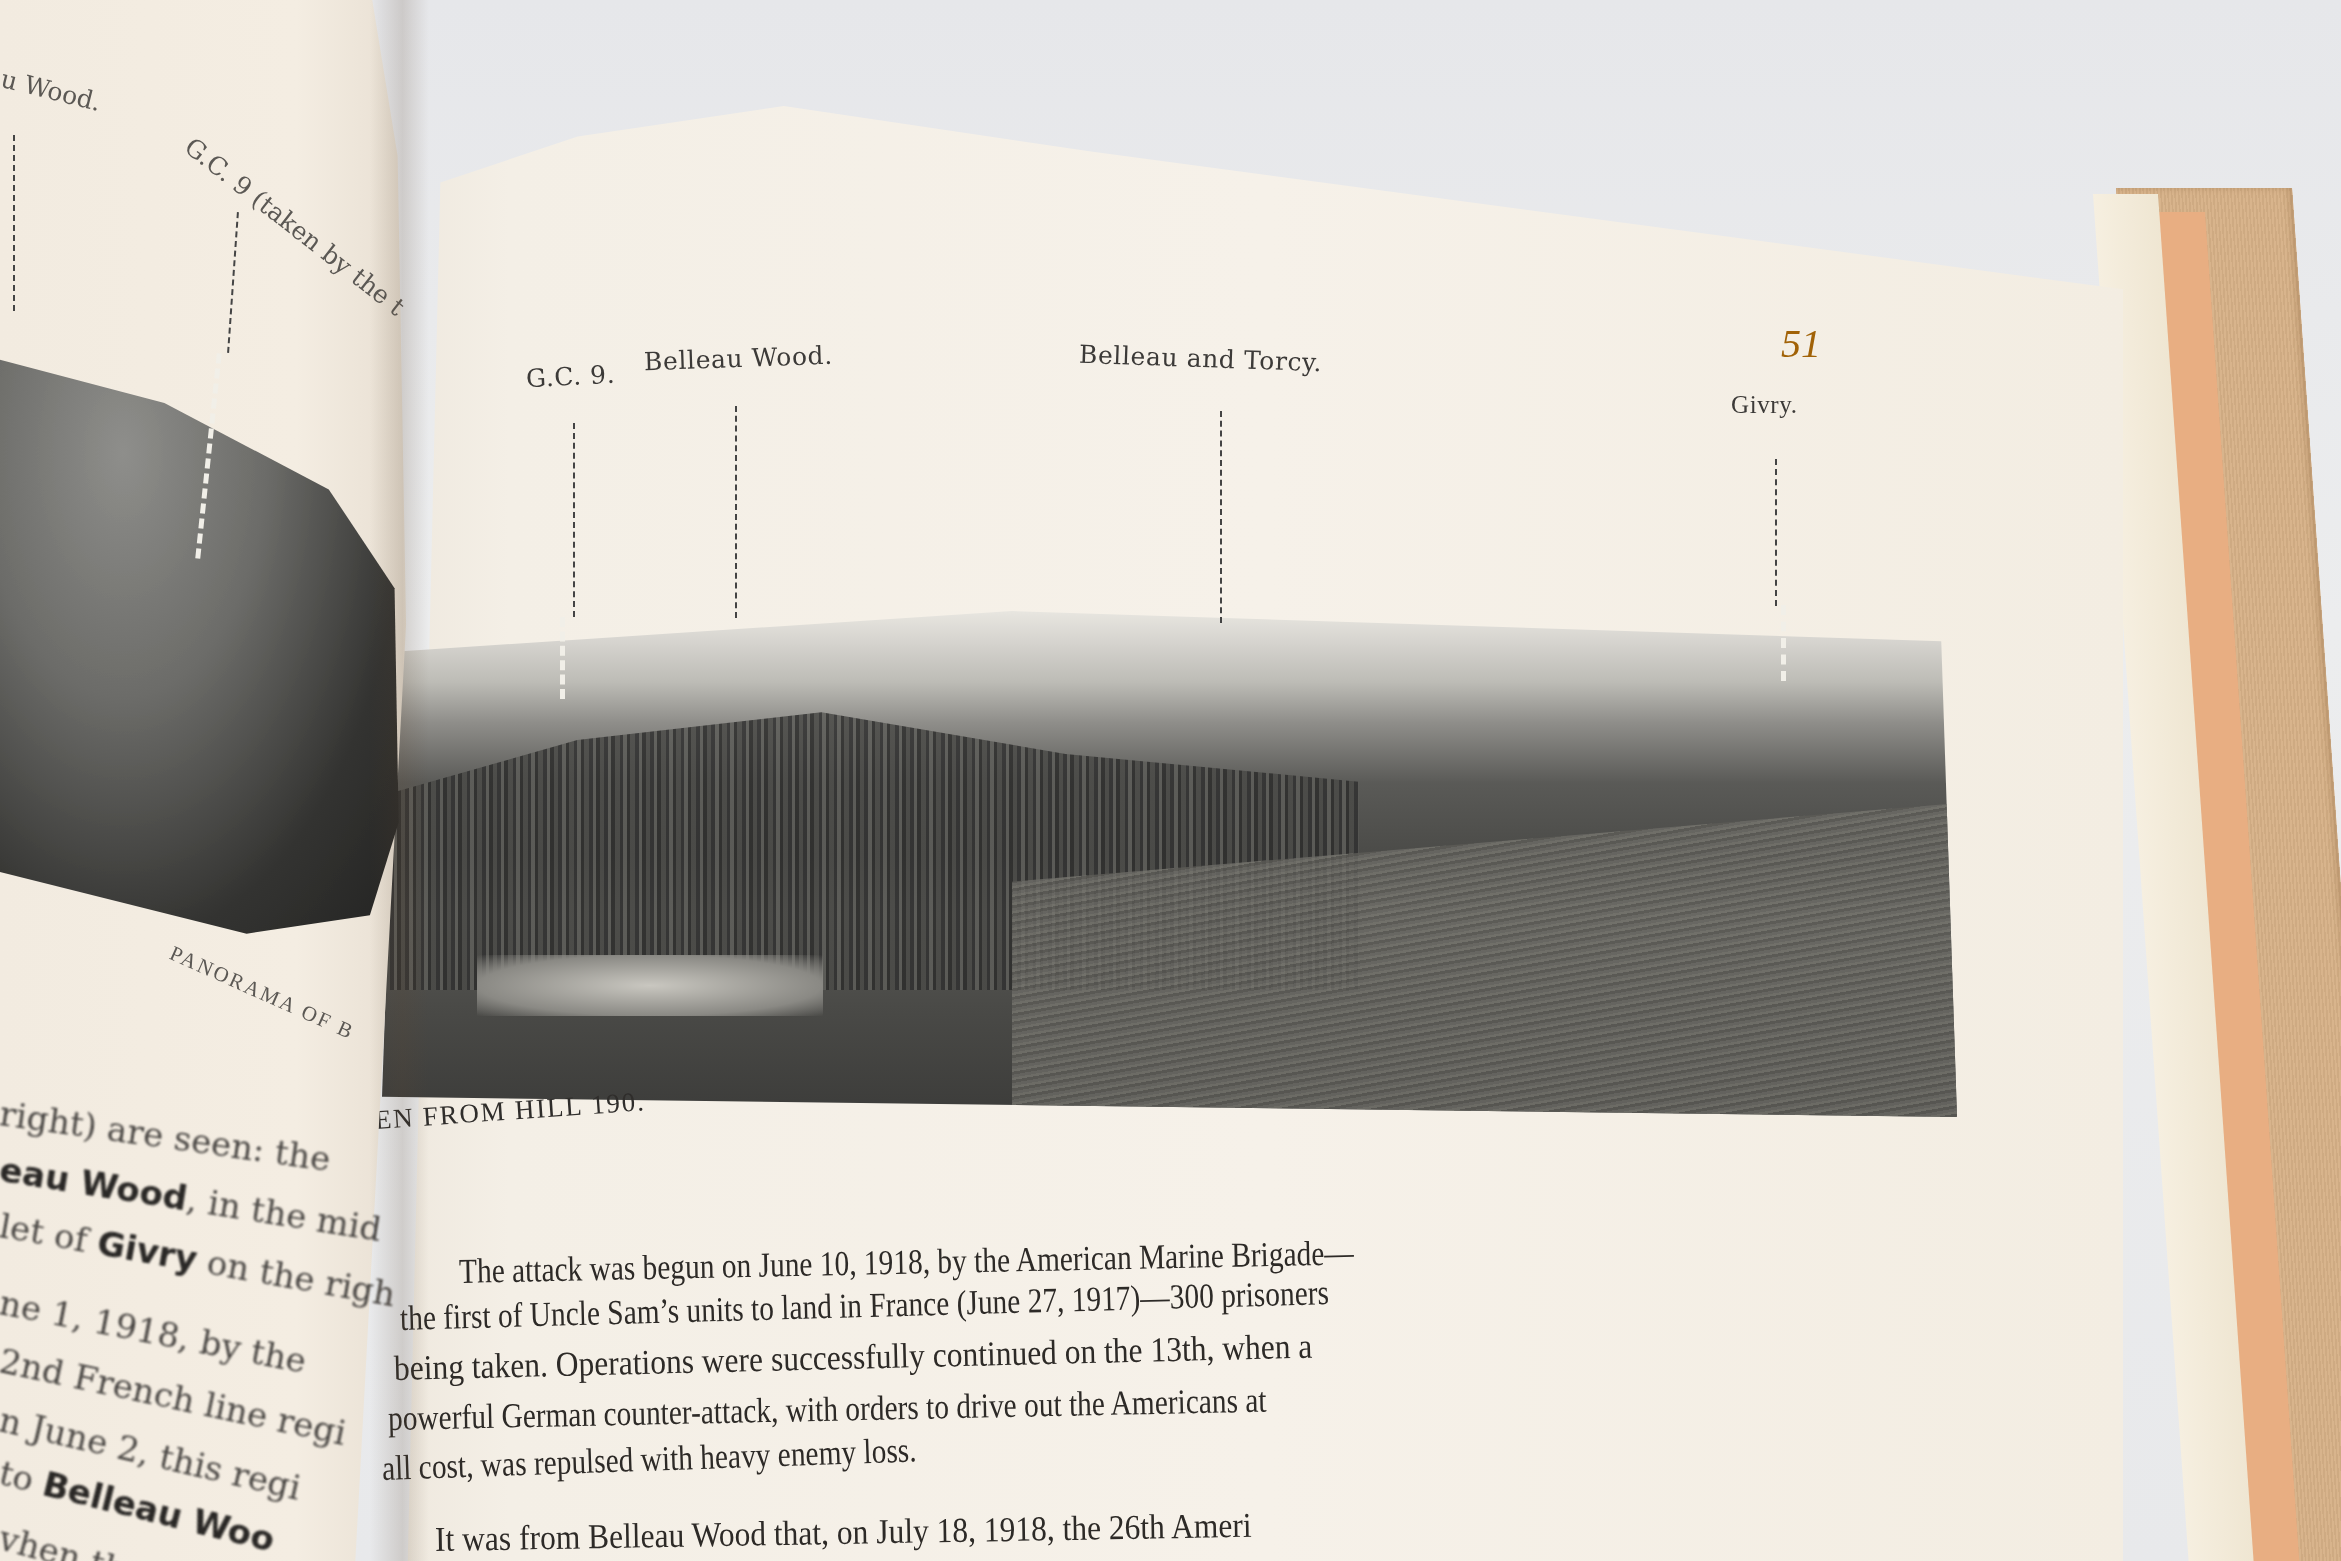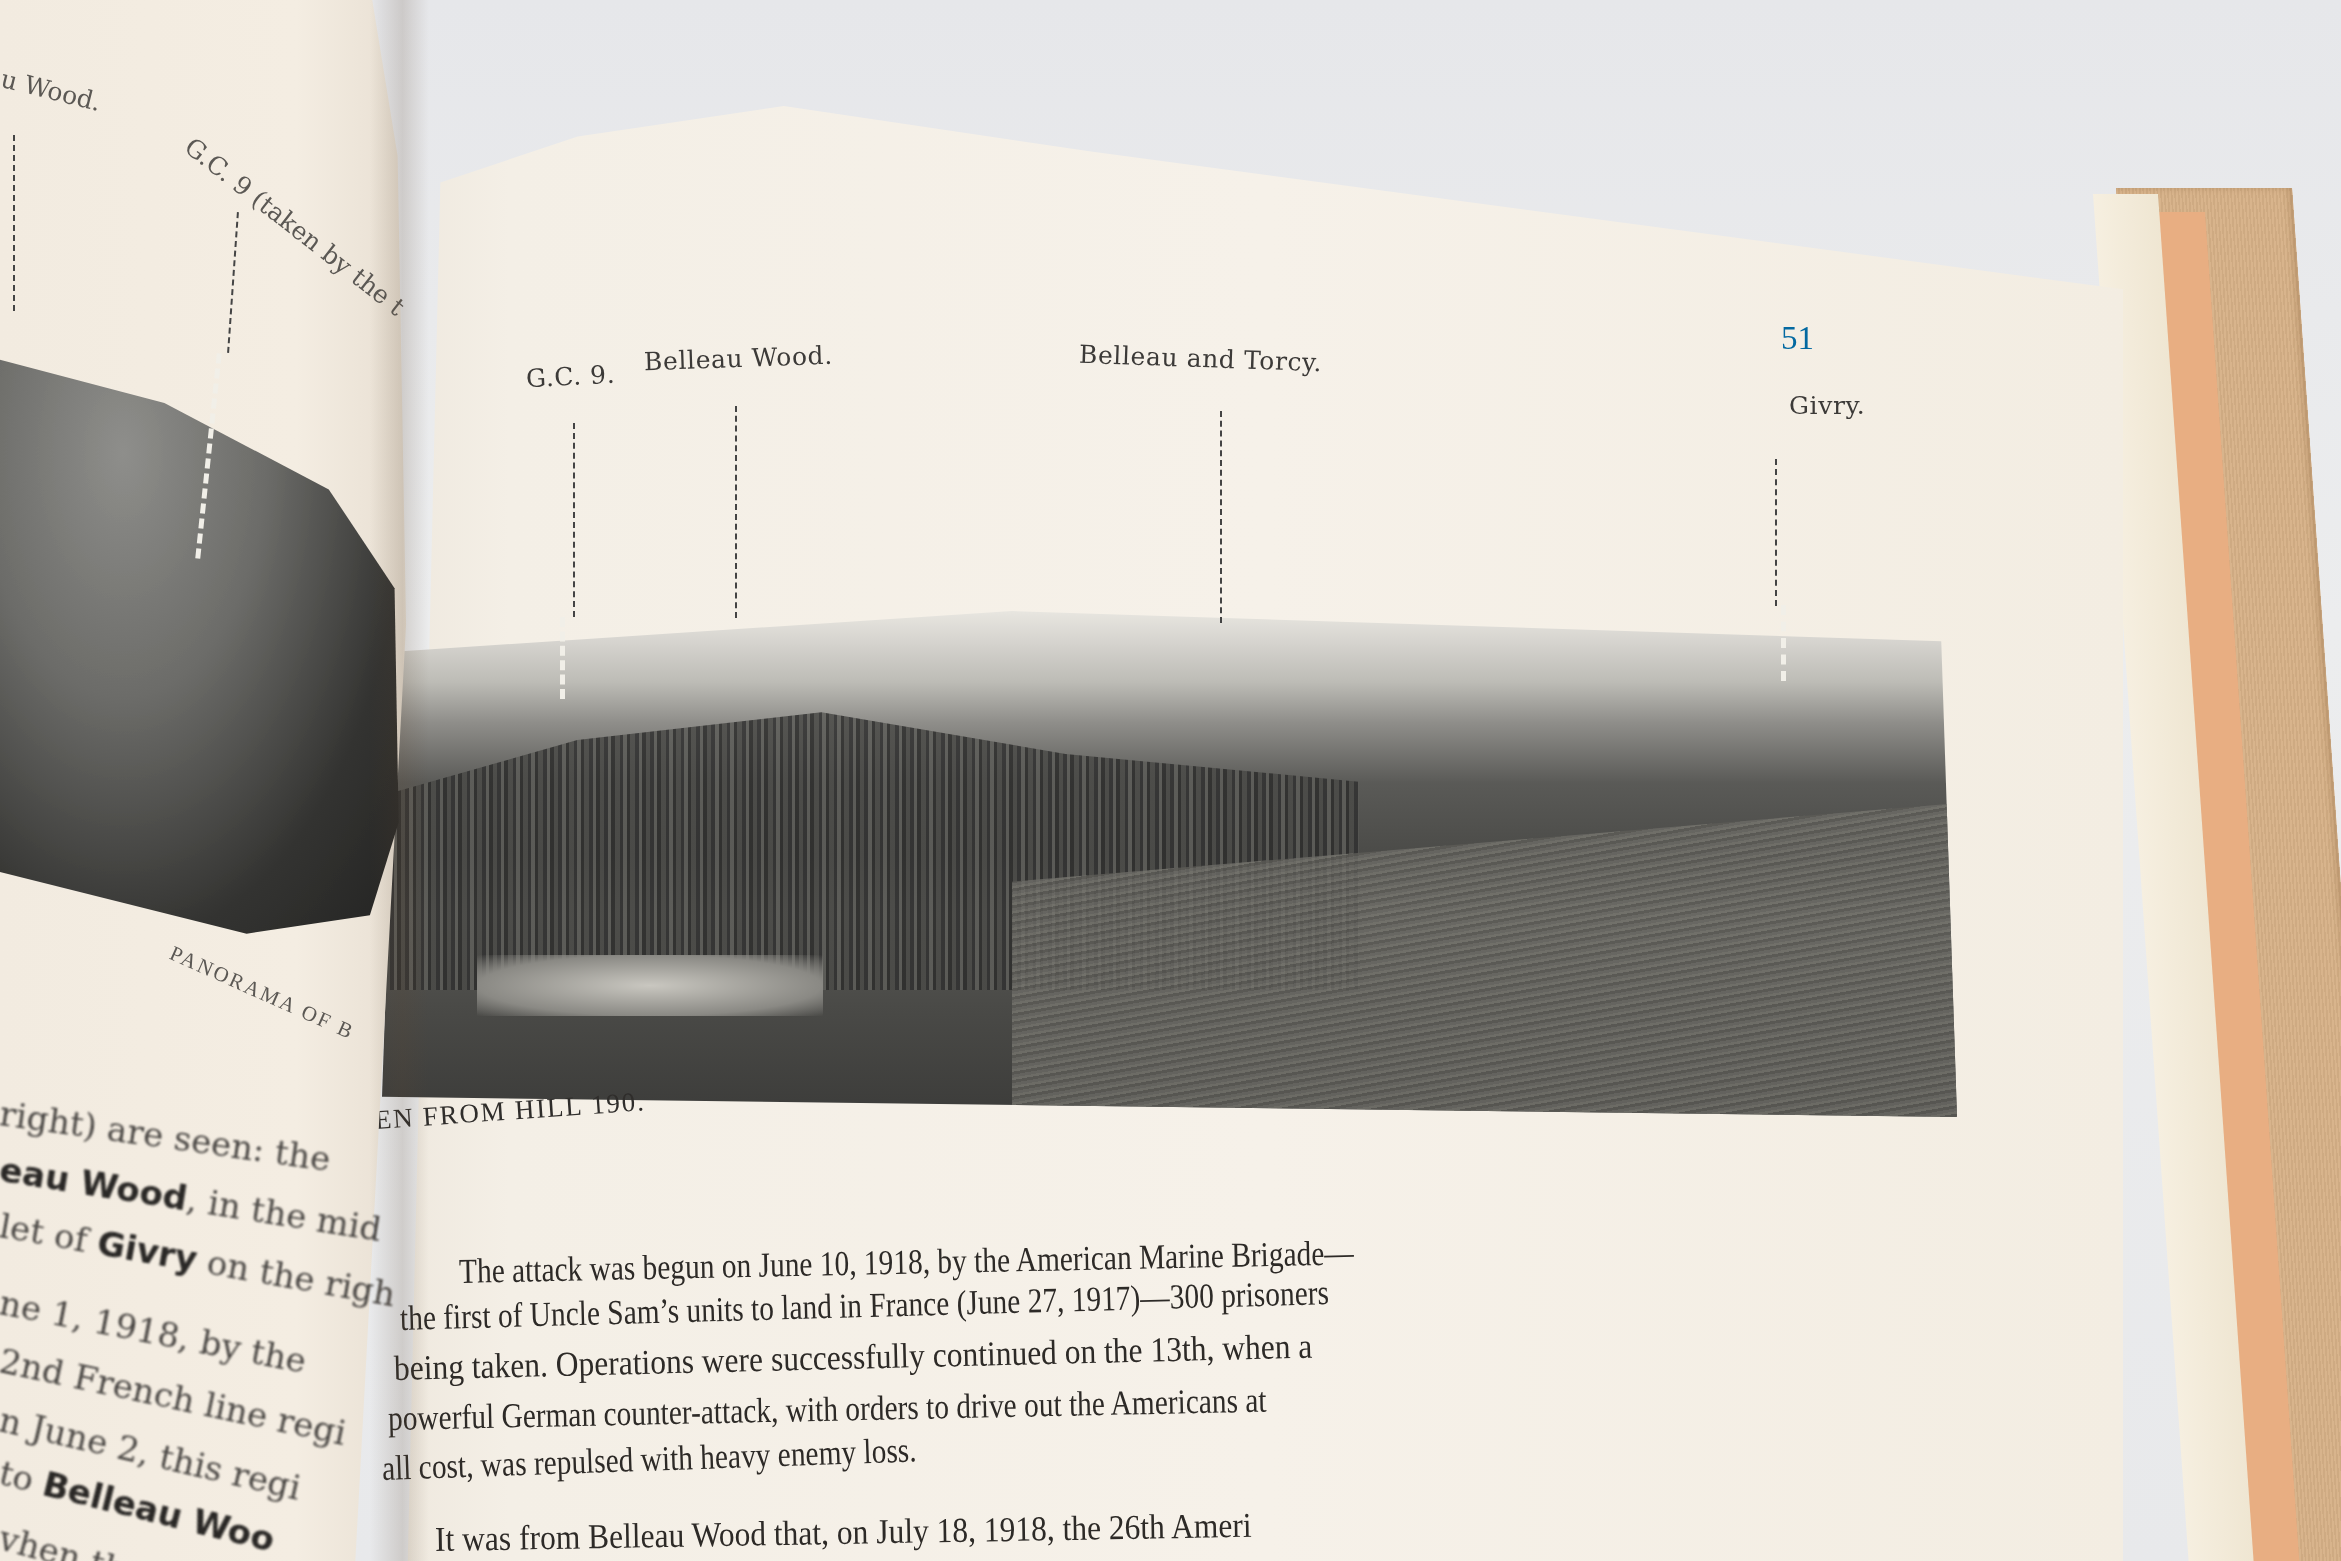--- a/index.html
+++ b/index.html
@@ -96,22 +96,23 @@
     }
 
     
     .plabel {
       position: absolute; color: #3c3a38; font-size: 25px; letter-spacing: 0.6px; white-space: nowrap;
       font-family: "DejaVu Serif", serif;
     }
     .left-plabel { position: absolute; color: #5b5854; font-size: 25px; white-space: nowrap; }
 
     .page-number {
-      position: absolute; left: 1781px; top: 320px; font-size: 33px; color: #0369a1;
+      position: absolute; left: 1781px; top: 320px; font-size: 40px; color: #a16207;
       font-family: "Liberation Serif", serif;
+      font-style: italic;
     }
 
     .caption {
       position: absolute; left: 376px; top: 1105px; font-size: 27px; color: #2f2d2b;
       letter-spacing: 1.8px; transform: rotate(-4deg); transform-origin: left bottom;
       font-family: "Liberation Serif", serif; white-space: nowrap;
     }
     .side-caption {
       position: absolute; left: 176px; top: 941px; font-size: 21px; color: #5b5854;
       letter-spacing: 2.4px; transform: rotate(24deg); transform-origin: left top;
@@ -154,21 +155,21 @@
   <div class="leader" style="left:573px; top:423px; height:194px;"></div>
   <div class="leader white-band" style="left:560px; top:617px; height:82px;"></div>
   <div class="leader" style="left:735px; top:406px; height:212px;"></div>
   <div class="leader" style="left:1220px; top:411px; height:212px;"></div>
   <div class="leader" style="left:1775px; top:459px; height:147px;"></div>
   <div class="leader white-band" style="left:1781px; top:605px; height:76px;"></div>
 
   <div class="plabel" style="left:526px; top:362px; transform:rotate(-3deg);">G.C. 9.</div>
   <div class="plabel" style="left:644px; top:344px; transform:rotate(-2deg);">Belleau Wood.</div>
   <div class="plabel" style="left:1079px; top:344px; transform:rotate(2deg);">Belleau and Torcy.</div>
-  <div class="plabel" style="left:1789px; top:391px;">Givry.</div>
+  <div class="plabel" style="left:1731px; top:391px;font-family:Liberation Serif, serif;">Givry.</div>
 
   <div class="page-number">51</div>
 
   <div class="caption">EN FROM HILL 190.</div>
 
   <div class="body-line" style="left:459px; top:1252px; transform:rotate(-1.2deg) scaleX(.84);">The attack was begun on June 10, 1918, by the American Marine Brigade—</div>
   <div class="body-line" style="left:400px; top:1299px; transform:rotate(-1.6deg) scaleX(.84);">the first of Uncle Sam’s units to land in France (June 27, 1917)—300 prisoners</div>
   <div class="body-line" style="left:394px; top:1349px; transform:rotate(-1.4deg) scaleX(.9);">being taken.  Operations were successfully continued on the 13th, when a</div>
   <div class="body-line" style="left:388px; top:1399px; transform:rotate(-1.2deg) scaleX(.84);">powerful German counter-attack, with orders to drive out the Americans at</div>
   <div class="body-line" style="left:382px; top:1449px; transform:rotate(-2deg) scaleX(.84);">all cost, was repulsed with heavy enemy loss.</div>

